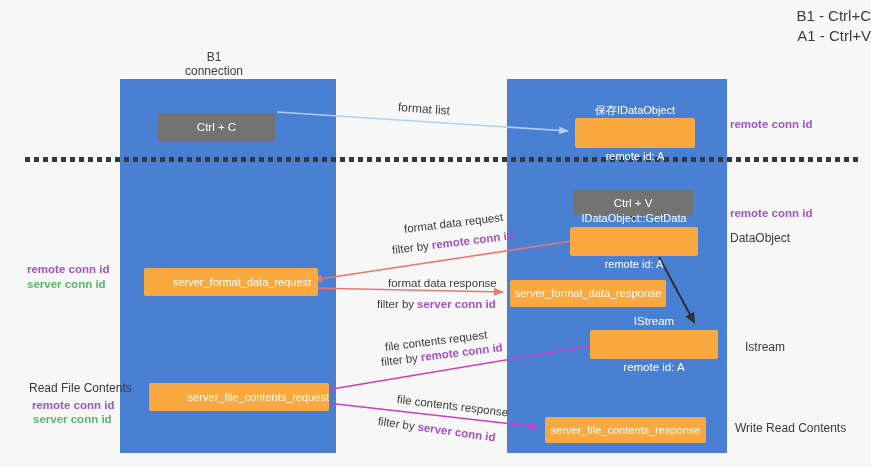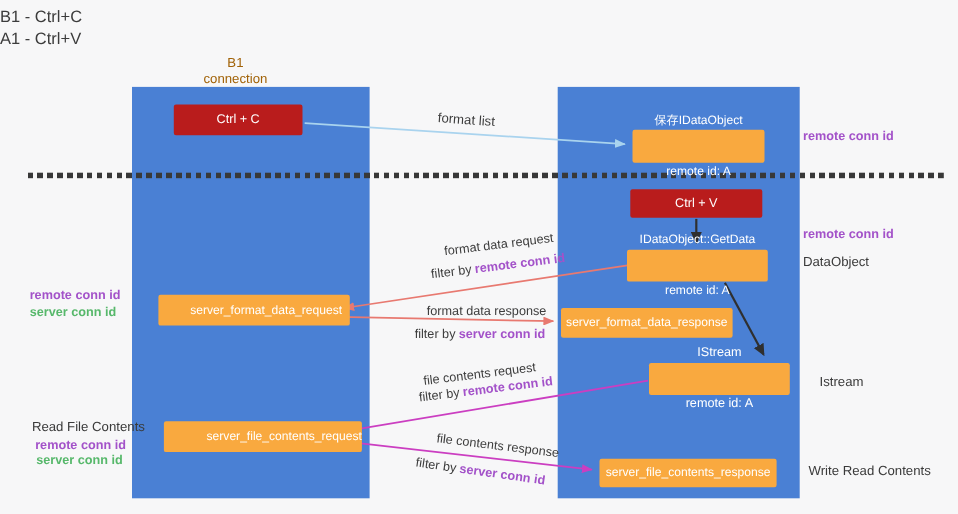--- a/index.html
+++ b/index.html
@@ -2,36 +2,36 @@
 <html><head>
 <meta charset="utf-8">
 <style>
   html,body { margin:0; padding:0; }
   .stage {
     position:relative; width:871px; height:467px;
     background:#f7f7f8; overflow:hidden;
     font-family:"Liberation Sans", sans-serif;
     color:#3d3d3d;
   }
-  .title { position:absolute; top:6px; left:0; width:100%; text-align:left;
+  .title { position:absolute; top:6px; left:0; width:100%; text-align:right;
            font-size:15px; line-height:20px; color:#3c3c3c; }
   .lane { position:absolute; top:79px; height:374px; background:#4a80d4; }
   .lane.left  { left:120px; width:216px; }
   .lane.right { left:507px; width:220px; }
   .lane-header { position:absolute; top:50px; text-align:center; font-size:12px;
-                 line-height:14px; color:#a16207; }
+                 line-height:14px; color:#404040; }
   .lane-header.left  { left:106px; width:216px; }
   .lane-header.right { left:507px; width:220px; }
   .divider { position:absolute; left:25px; top:157px; width:833px; height:5px;
              background:repeating-linear-gradient(90deg,#383838 0,#383838 5px,transparent 5px,transparent 9px); }
   .arrows { position:absolute; left:0; top:0; pointer-events:none; }
   .node { position:absolute; color:#fff; text-align:center; border-radius:2px;
           display:flex; flex-direction:column; justify-content:center;
           font-size:11.5px; line-height:13px; }
-  .node.green  { background:#b91c1c; }
+  .node.green  { background:#737373;margin-top:18px; }
   .node.orange { background:#f9a93f;gap:33px; }
   .n-ctrlc   { left:158px; top:95px;  width:117px; height:28px; }
   .n-save    { left:575px; top:118px; width:120px; height:30px; font-size:11px; }
   .n-ctrlv   { left:573px; top:172px; width:120px; height:26px; }
   .n-getdata { left:570px; top:227px; width:128px; height:29px; font-size:11px; }
   .n-fmtreq  { left:144px; top:268px; width:152px; height:28px; font-size:11px;padding-left:22px; }
   .n-fmtresp { left:510px; top:280px; width:156px; height:27px; font-size:11px; }
   .n-istream { left:590px; top:330px; width:128px; height:29px; }
   .n-filereq { left:149px; top:383px; width:180px; height:28px; font-size:11px;align-items:flex-end; }
   .n-fileresp{ left:545px; top:417px; width:161px; height:26px; font-size:11px; }

